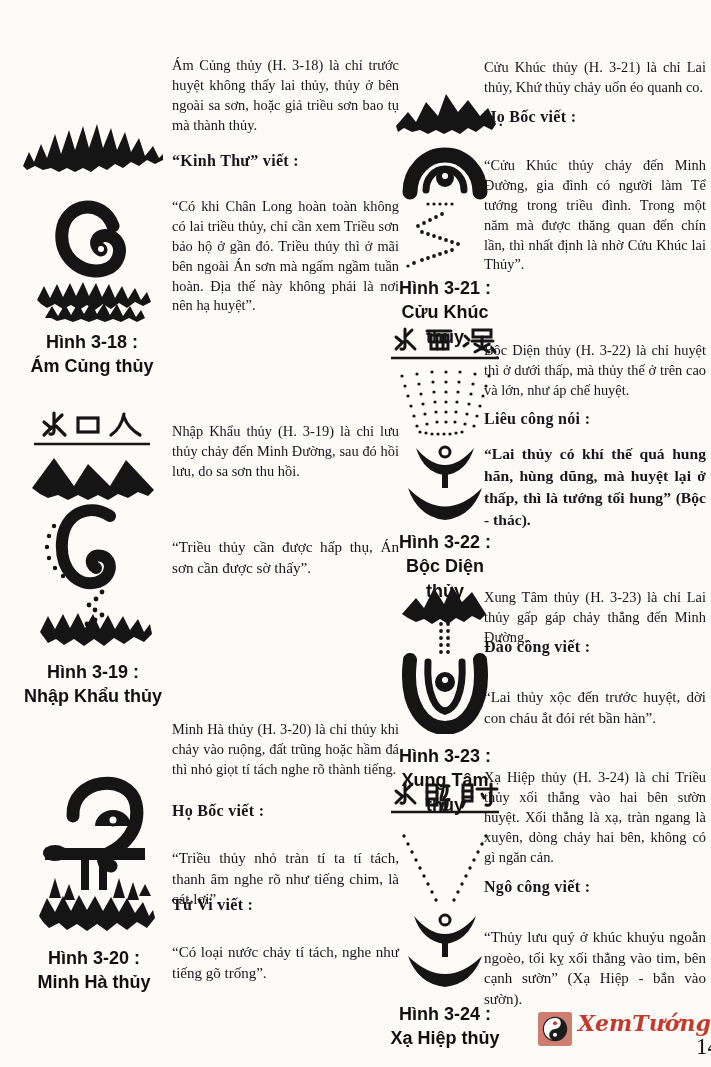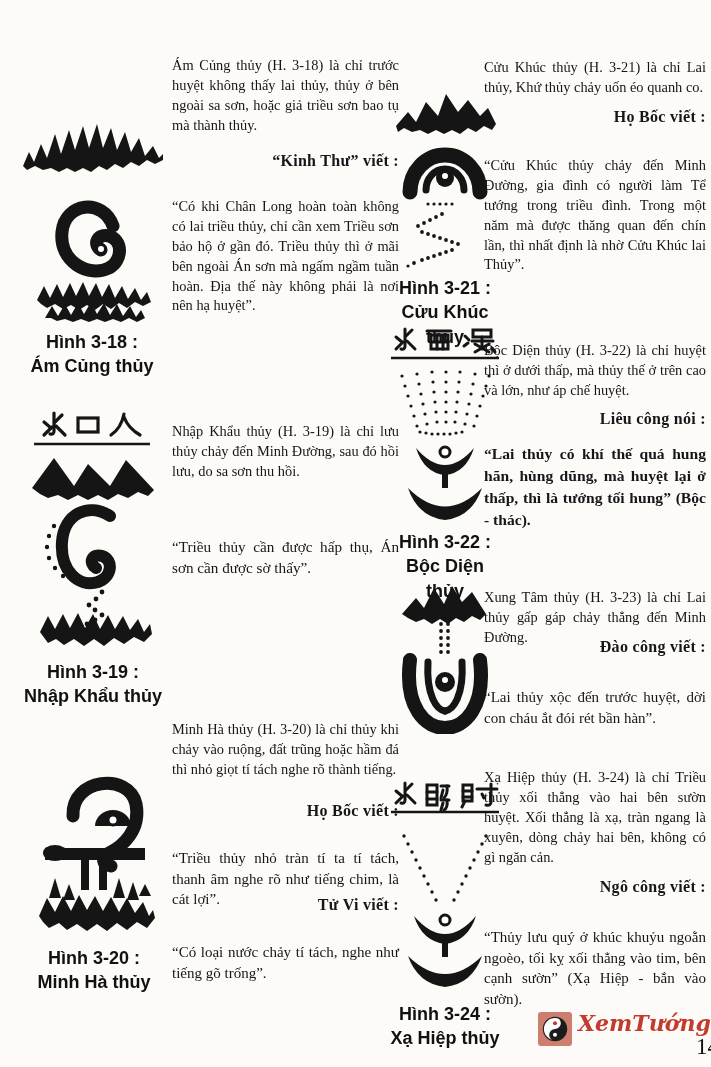--- a/index.html
+++ b/index.html
@@ -1,20 +1,20 @@
 <!DOCTYPE html>
 <html><head>
 <meta charset="utf-8">
 <style>
   html,body{margin:0;padding:0;background:#e8e6e0;}
   #page{position:relative;width:711px;height:1067px;background:#fcfbf7;overflow:hidden;
         font-family:"Liberation Serif",serif;color:#16161a;}
   .abs{position:absolute;}
   .para{font-size:14.4px;line-height:1.38;text-align:justify;margin-top:16px;}
-  .qhead{font-weight:bold;font-size:16px;text-align:right;letter-spacing:.3px;}
+  .qhead{font-weight:bold;font-size:16px;text-align:left;letter-spacing:.3px;}
   .boldquote{font-weight:bold;font-size:15.6px;line-height:1.42;text-align:justify;}
   .figure{display:flex;flex-direction:column;align-items:center;}
   .cap{font-family:"Liberation Sans",sans-serif;font-weight:bold;font-size:18px;
        line-height:1.35;text-align:center;color:#111;}
   .cjkhdr{display:block;}
   .srOnly{position:absolute;width:1px;height:1px;overflow:hidden;clip:rect(0 0 0 0);white-space:nowrap;}
   svg{display:block;}
   .ink{fill:#151515;}
   .stk{fill:none;stroke:#151515;stroke-linecap:round;}
   .footer-brand{display:flex;align-items:flex-start;gap:6px;}
@@ -267,20 +267,24 @@
           <circle cx="58" cy="65" r="1.9"></circle>
         <circle cx="51" cy="72" r="1.9"></circle>
           <circle cx="58" cy="72" r="1.9"></circle>
       </g>
       <path class="stk" style="stroke-width:14;" d="M20,80 C14,128 36,148 55,148 C74,148 96,128 90,80"></path>
       <path class="stk" style="stroke-width:7;" d="M38,82 C36,116 47,130 55,131"></path>
       <path class="stk" style="stroke-width:7;" d="M72,82 C74,116 63,130 55,131"></path>
       <circle cx="55" cy="102" r="10" class="ink"></circle>
       <circle cx="55" cy="100" r="4.5" fill="#fff" stroke="#151515" stroke-width="3"></circle>
     </svg>
+    <div class="cap" style="margin-top:10px;">
+      <div>Hình 3-23 :</div>
+      <div>Xung Tâm thủy</div>
+    </div>
   </div>
 
   <div class="abs figure" style="left:385px;top:780px;width:120px;">
     <svg class="cjkhdr" width="112" height="36" viewBox="0 0 112 36">
       <g class="stk" style="stroke-width:3;">
         <path d="M16,3 v17 q0,4 -4,3"></path>
           <path d="M7,11 l6,5"></path>
           <path d="M23,4 l-6,6"></path>
           <path d="M7,23 l7,-7"></path>
           <path d="M18,15 l8,8"></path>

